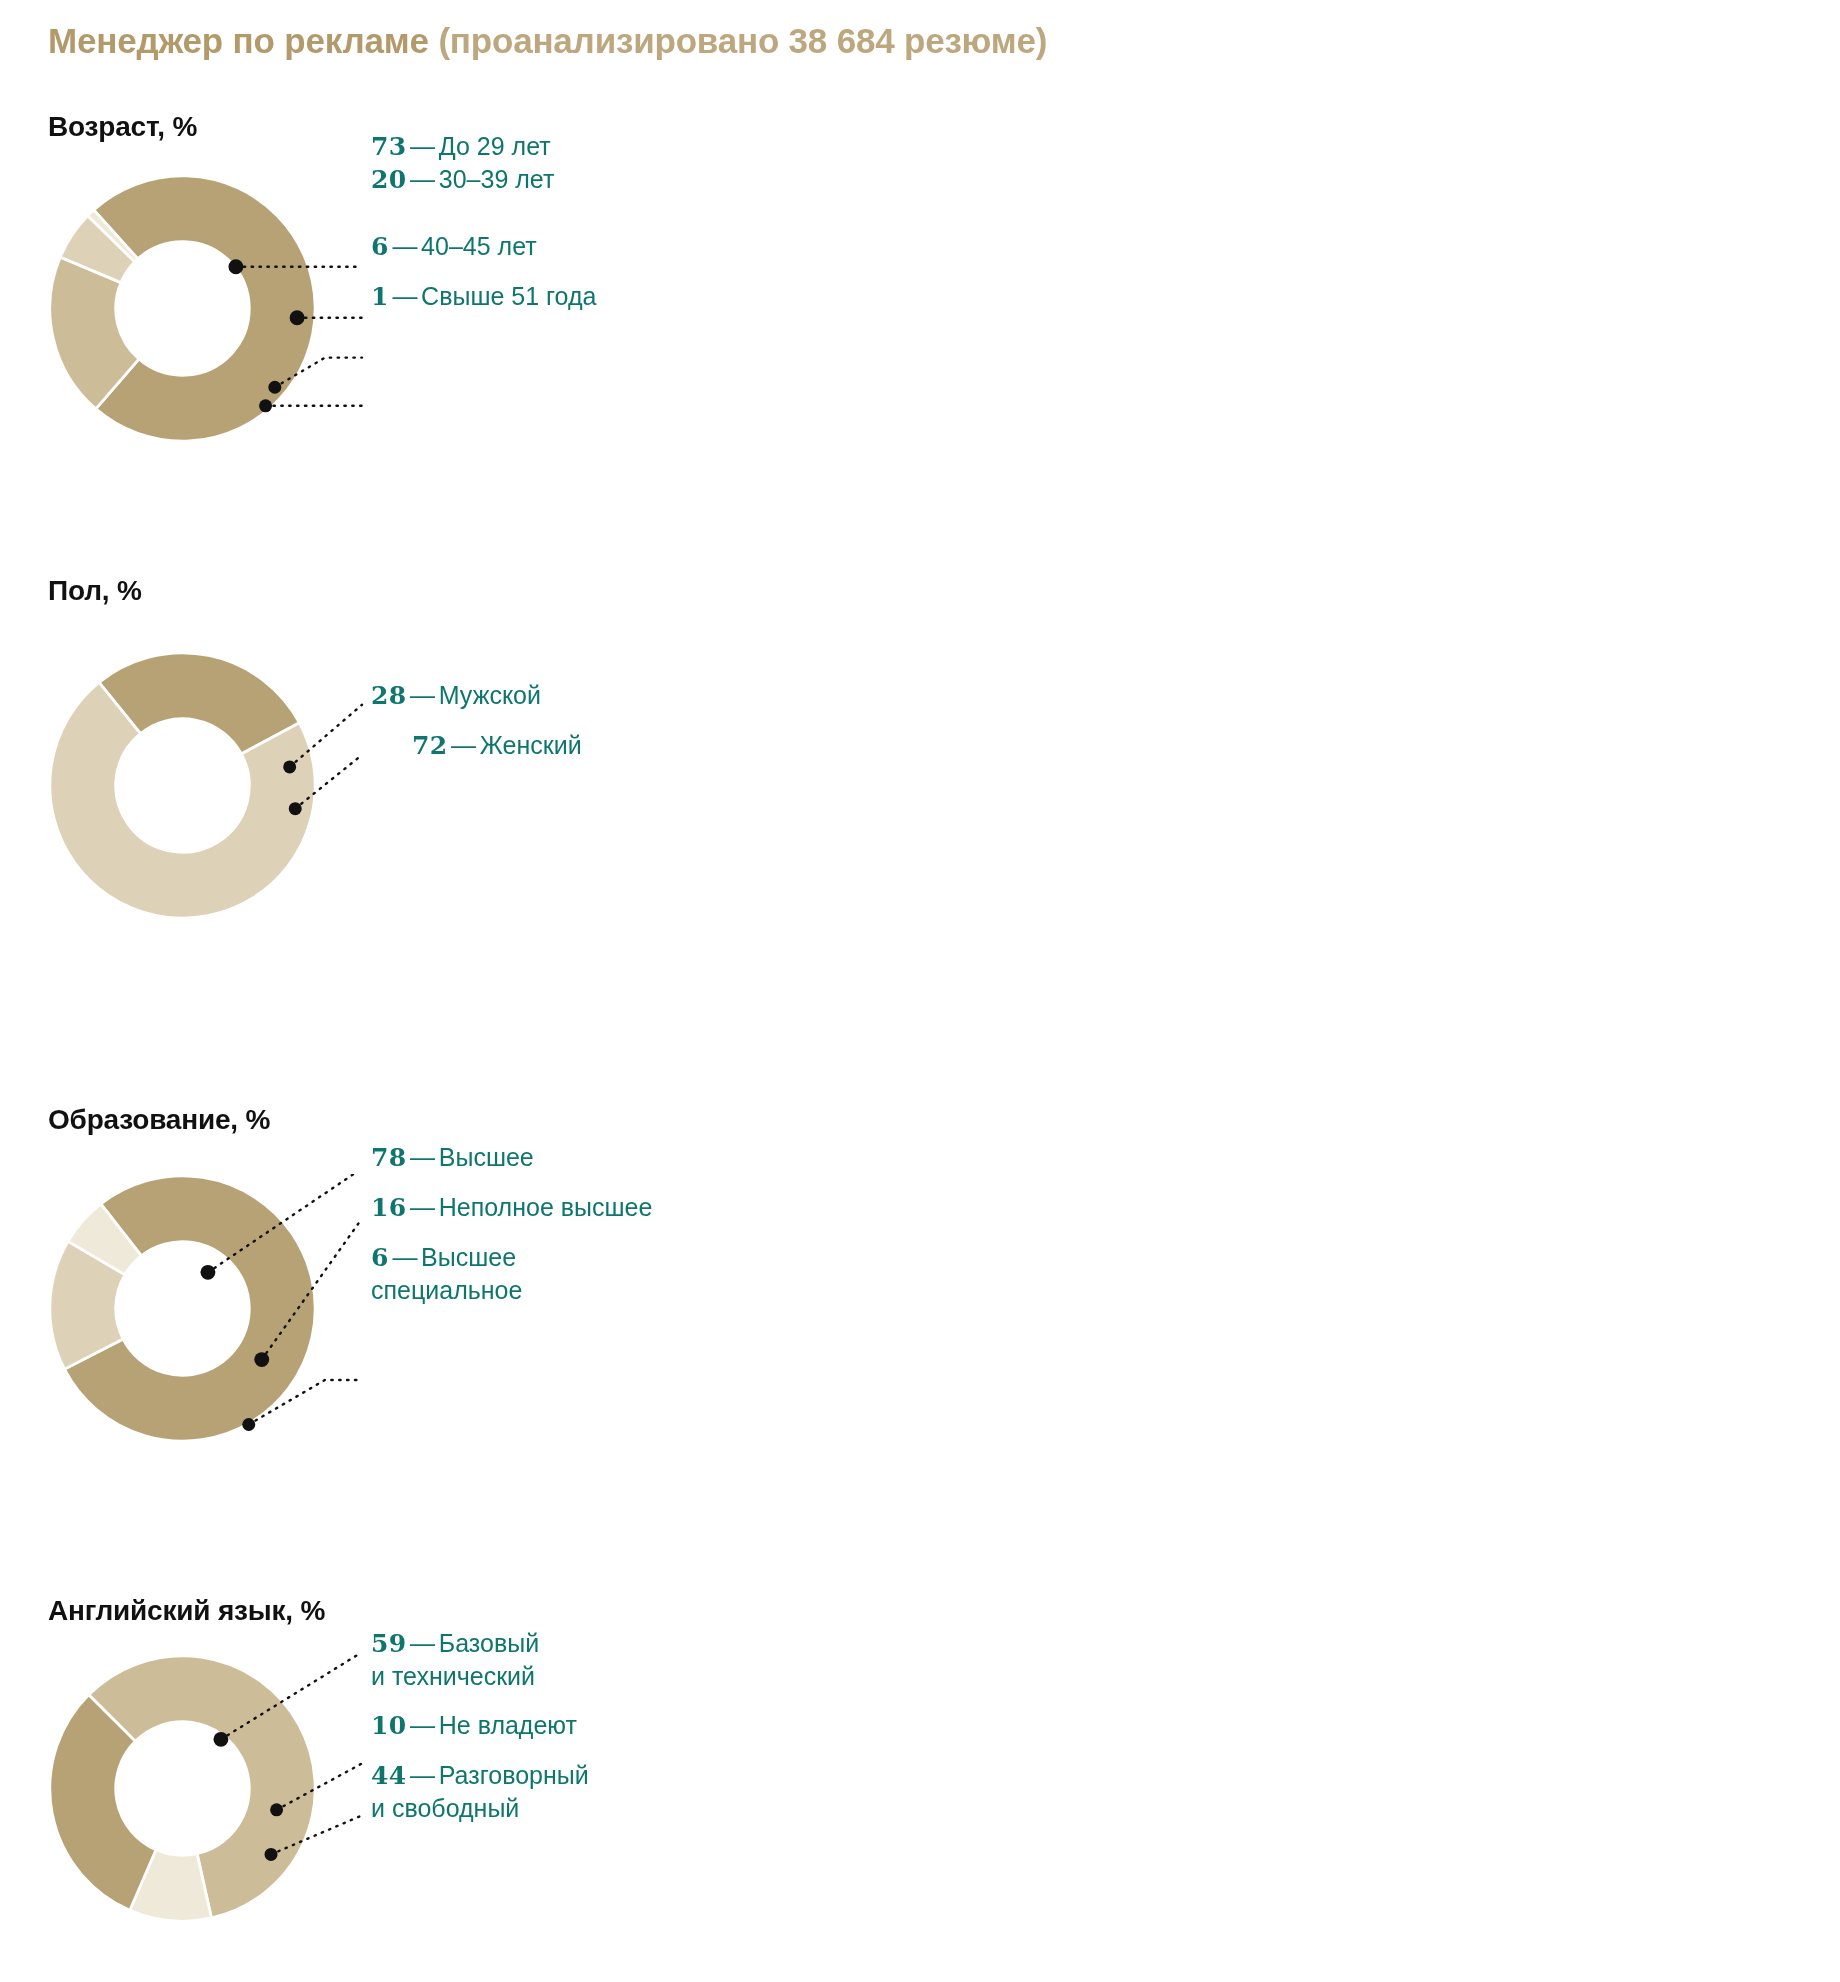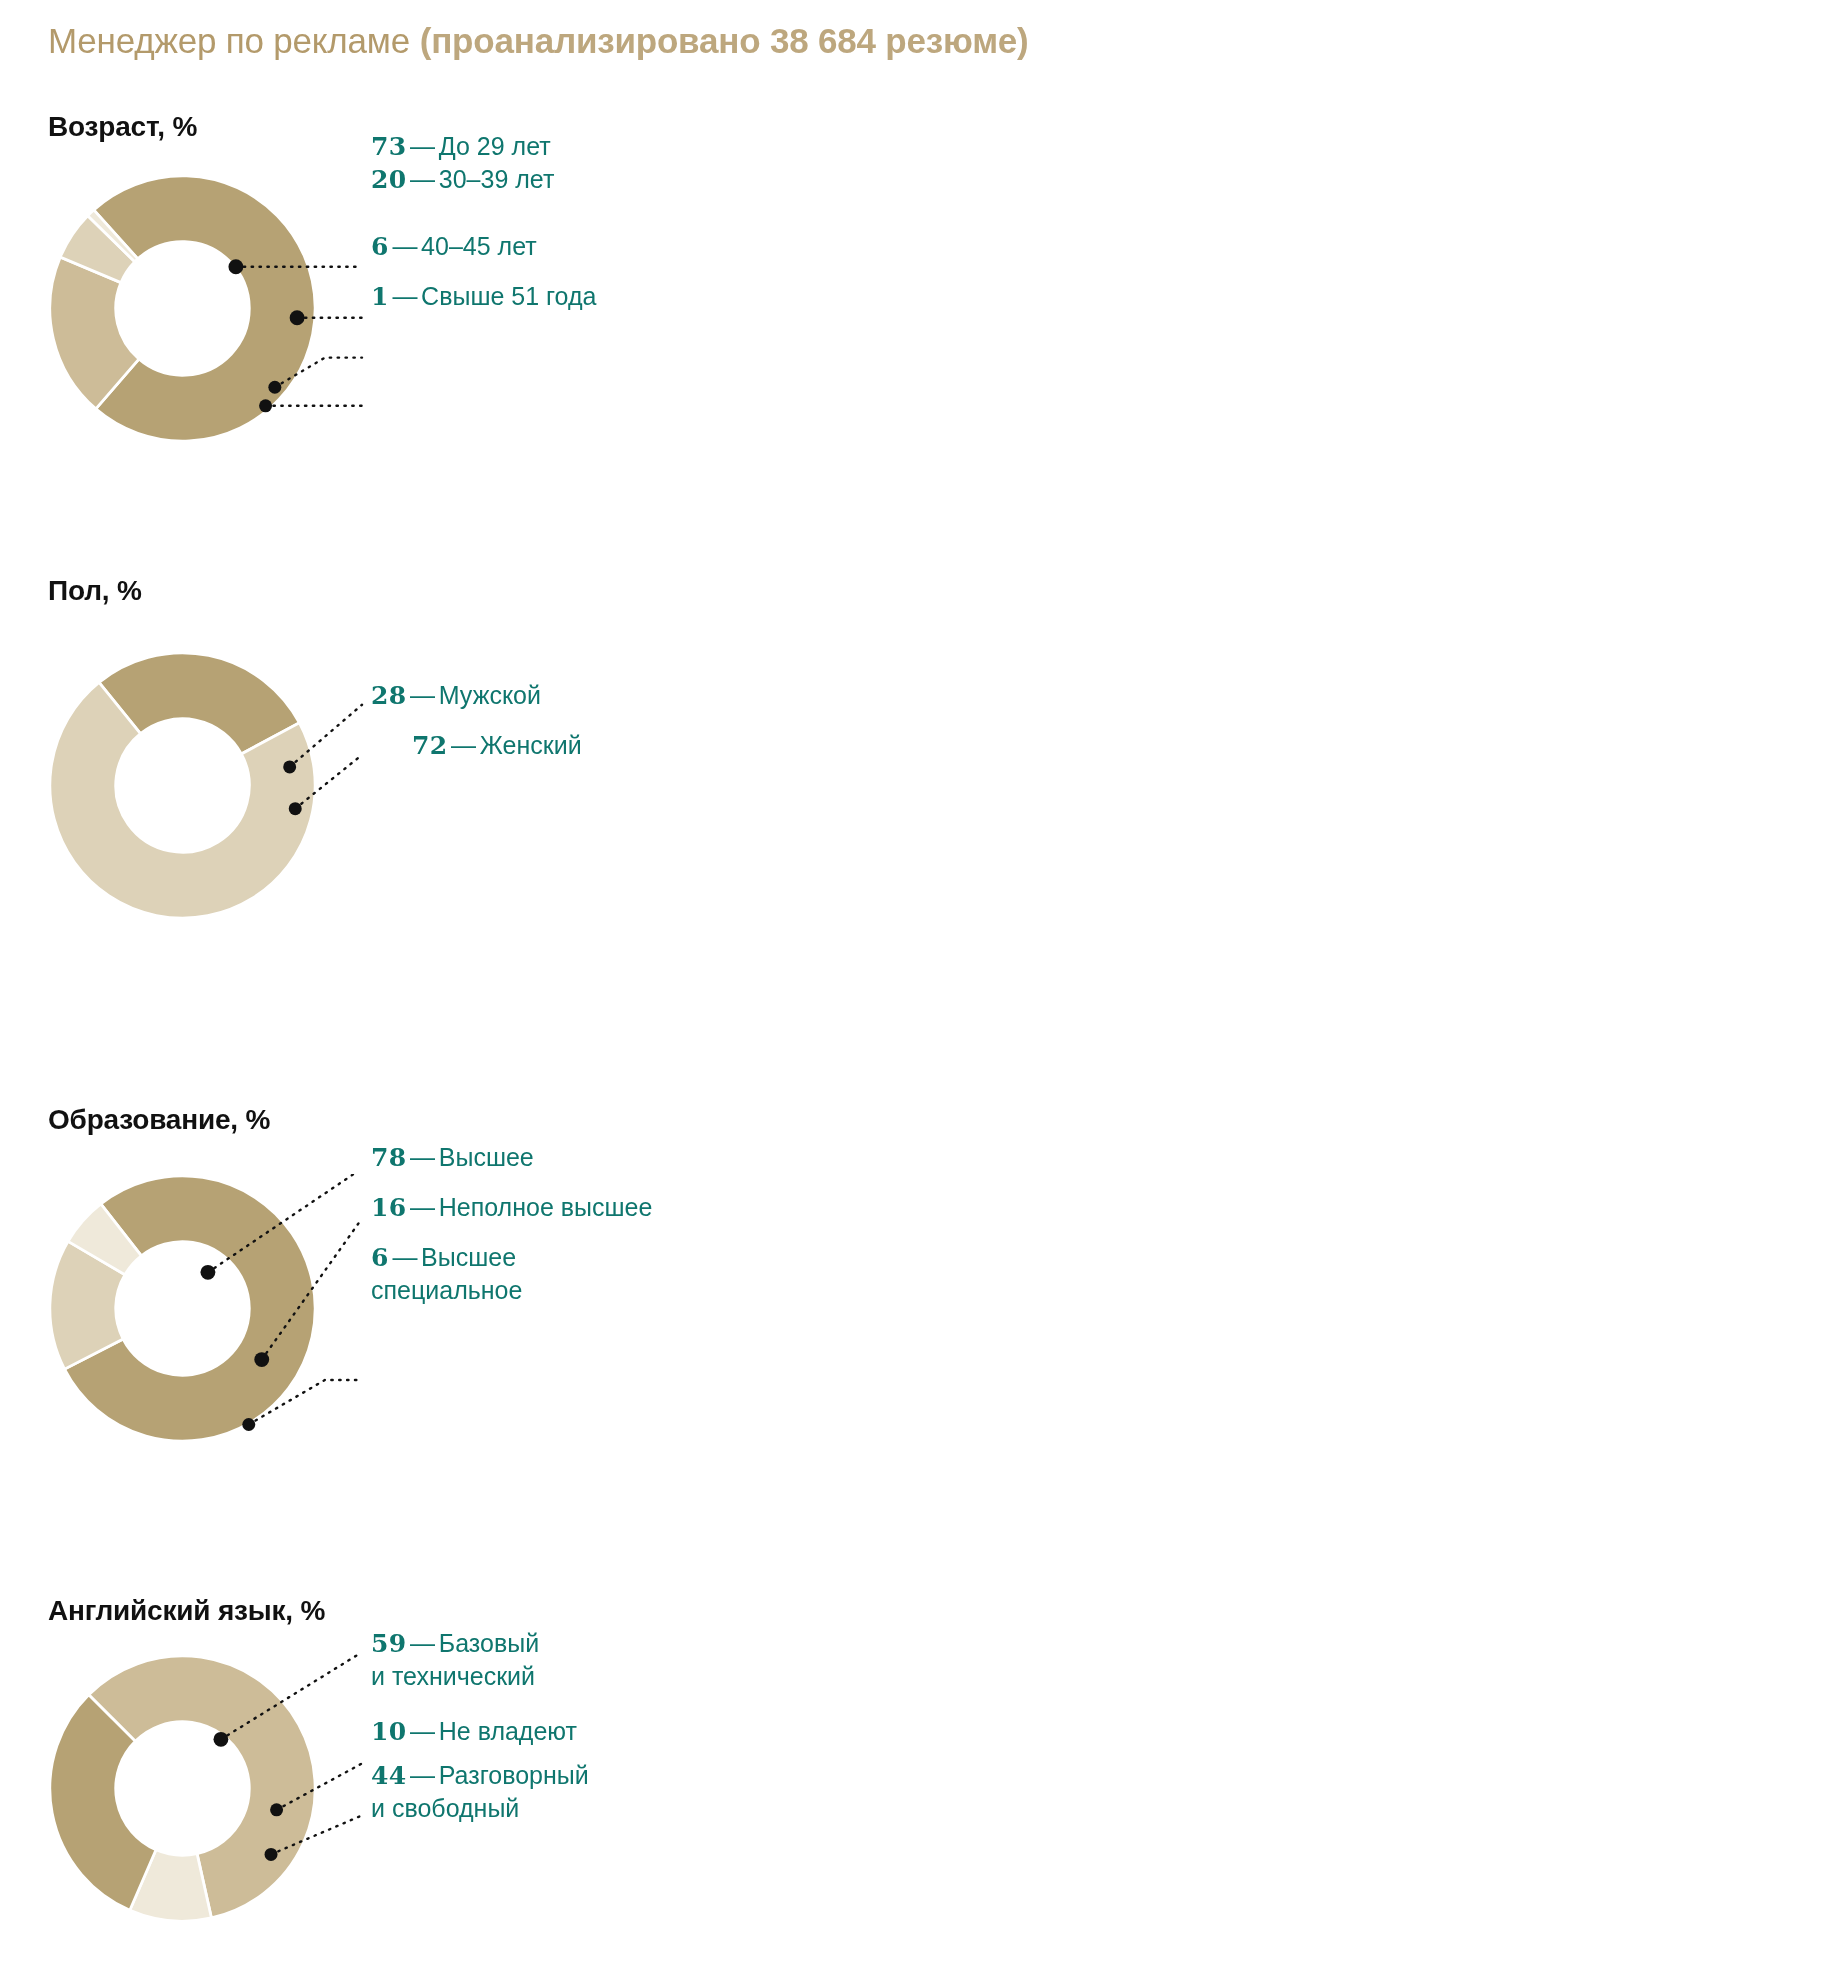--- a/index.html
+++ b/index.html
@@ -19,21 +19,21 @@
   
   .header {
     position: absolute;
     left: 48px;
     top: 20.4px;
     font-size: 35px;
     line-height: 1.2;
     white-space: nowrap;
   }
   .header .title {
-    font-weight: normal;
+    font-weight: bold;
     color: #b39a6b;
     letter-spacing: -0.2px;
   }
   .header .subtitle {
     font-weight: bold;
     color: #bda77e;
     letter-spacing: -0.2px;
   }
 
   
@@ -227,21 +227,21 @@
           <path d="M 43.88373029032371 43.8837302903237 A 143 143 0 1 1 176.19448351970564 284.55609695724087 L 160.70631338055108 215.26600685958982 A 72 72 0 1 0 94.08831175456858 94.08831175456856 Z" fill="#cdbc98" stroke="#ffffff" stroke-width="3"></path>
           <path d="M 176.19448351970564 284.55609695724087 A 143 143 0 0 1 88.20785163922642 276.2389114728093 L 116.40535187429583 211.07833304924665 A 72 72 0 0 0 160.70631338055108 215.26600685958982 Z" fill="#efe9da" stroke="#ffffff" stroke-width="3"></path>
           <path d="M 88.20785163922642 276.2389114728093 A 143 143 0 0 1 43.88373029032368 43.88373029032371 L 94.08831175456856 94.08831175456858 A 72 72 0 0 0 116.40535187429583 211.07833304924665 Z" fill="#b6a274" stroke="#ffffff" stroke-width="3"></path>
         </svg>
     </div>
     <div class="legend" style="left:371px; top:32px;">
       <div class="legend-row" style="top:0px;">
         <span class="num">59</span><span class="dash">—</span><span class="lbl">Базовый</span>
         <span class="cont">и технический</span>
       </div>
-      <div class="legend-row" style="top:88px;">
+      <div class="legend-row" style="top:82px;">
         <span class="num">10</span><span class="dash">—</span><span class="lbl">Не владеют</span>
       </div>
       <div class="legend-row" style="top:132px;">
         <span class="num">44</span><span class="dash">—</span><span class="lbl">Разговорный</span>
         <span class="cont">и свободный</span>
       </div>
     </div>
     <svg class="leaders" width="928" height="334" viewBox="0 0 1000 360" style="position:absolute; left:0; top:59px; pointer-events:none;">
       <g stroke="#111" stroke-width="2.6" stroke-dasharray="1.5 7" stroke-linecap="round" fill="none">
         <path d="M238 92 L390 -2"></path>

